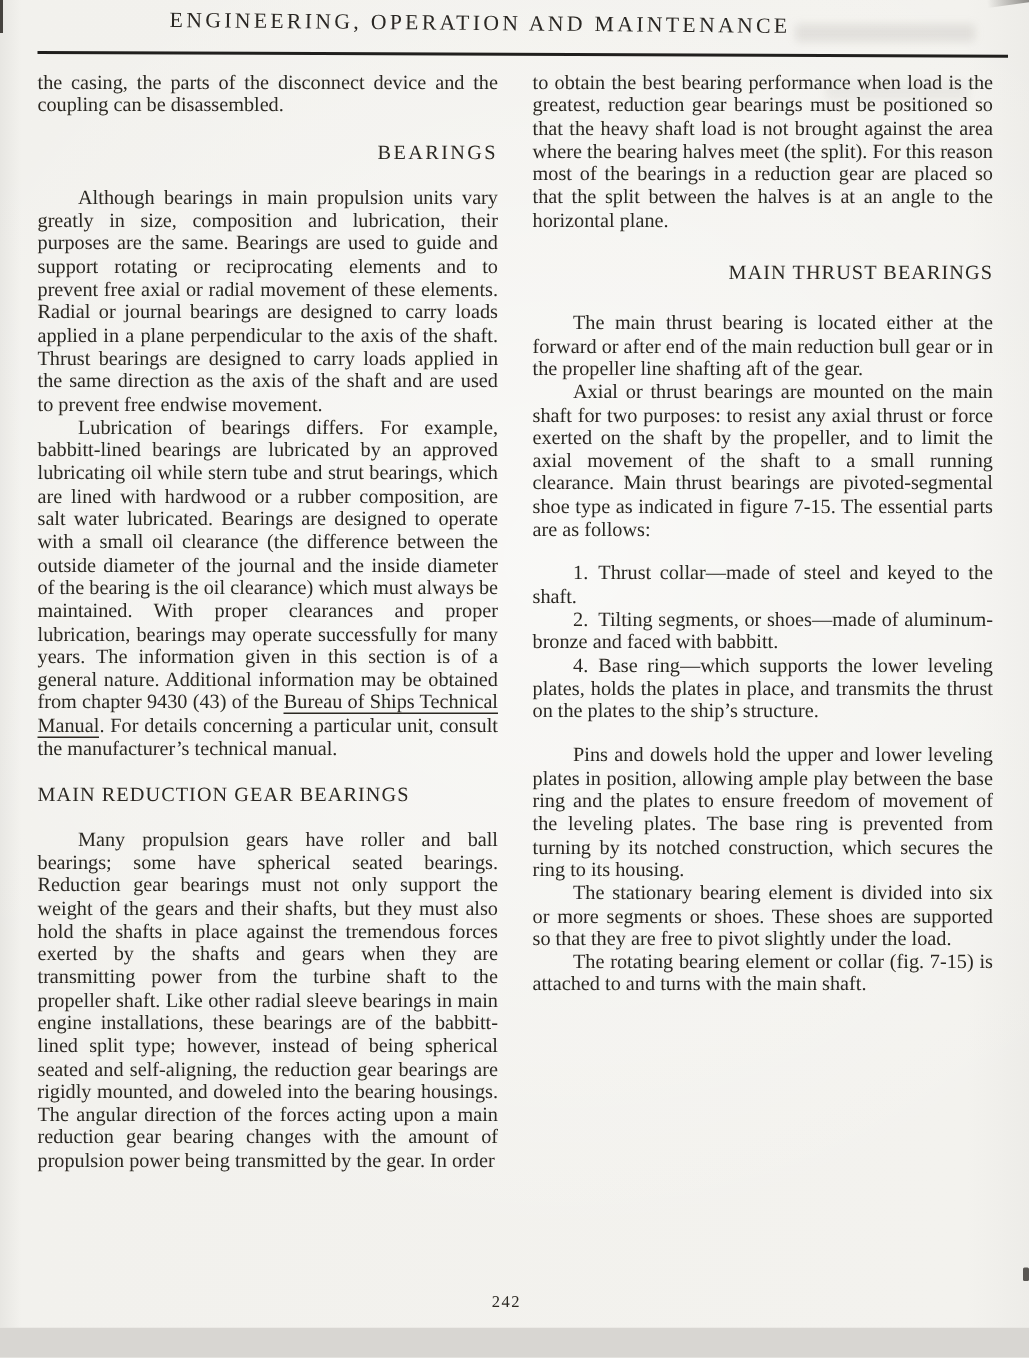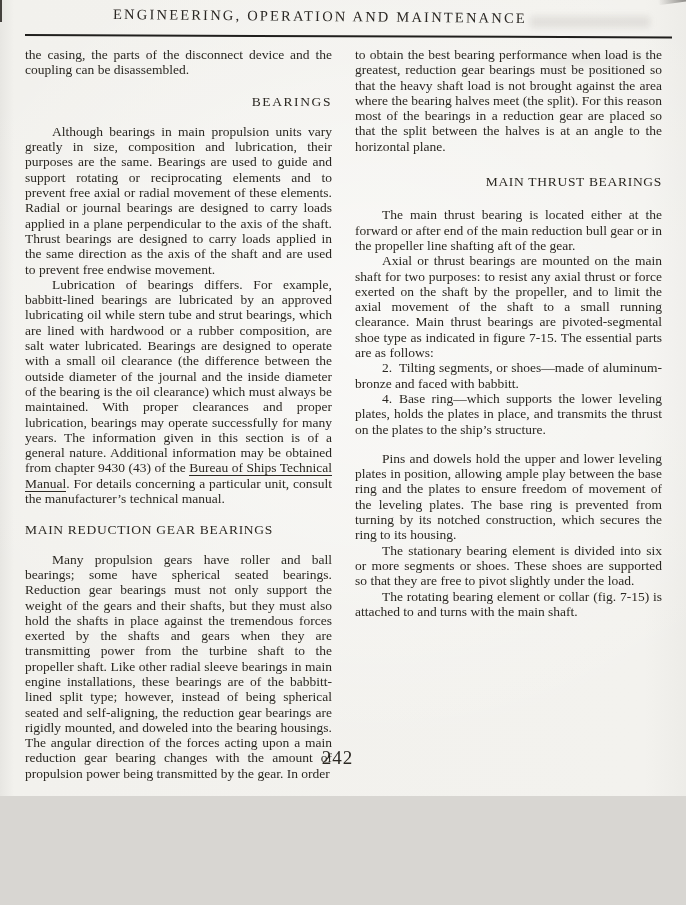--- a/index.html
+++ b/index.html
@@ -3,21 +3,21 @@
 <meta charset="utf-8">
 <style>
   html, body { margin: 0; padding: 0; }
   body {
     width: 686px; height: 905px;
     font-family: "Liberation Serif", "DejaVu Serif", serif;
     background: #d8d6d2;
   }
   .page {
     position: relative;
-    width: 686px; height: 796px;
+    width: 686px; height: 885px;
     overflow: hidden;
     color: #2b2822;
     background:
       radial-gradient(ellipse 90% 70% at 55% 42%, rgba(255,255,255,0.55), rgba(255,255,255,0) 75%),
       linear-gradient(90deg, #e7e6e2 0px, #f2f1ed 14px, #f3f2ee 94%, #edece8 100%),
       #f1f0ec;
   }
   
   .edge-line-left { position: absolute; left: 0; top: 0; width: 2px; height: 22px; background: #45423e; }
   .corner-tr { position: absolute; right: -6px; top: -2px; width: 34px; height: 5px; background: linear-gradient(to left, #7a7874, rgba(122,120,116,0)); transform: rotate(-8deg); }
@@ -50,22 +50,22 @@
   .col p.noindent { text-indent: 0; }
   h2 { font-size: 13.5px; font-weight: normal; margin: 0; }
   .center-head { text-align: right; letter-spacing: 1.6px; margin: 16px 0 15px; }
   .side-head { text-align: left; letter-spacing: 0.7px; margin: 16px 0 14px; }
   .side-head.thrust { margin: 20px 0 18px; text-align: right; }
   .gap-top { margin-top: 14px !important; }
   .underline { border-bottom: 1px solid #2b2822; }
 
   
   .page-number {
-    position: absolute; bottom: 27px; left: 25px; width: 625px;
-    text-align: center; font-size: 19px; letter-spacing: 1px;
+    position: absolute; bottom: 11px; left: 25px; width: 625px;
+    text-align: center; font-size: 11px; letter-spacing: 1px;
   }
 </style>
 </head>
 <body>
 
 <div class="page">
 
   <div class="edge-line-left"></div>
   <div class="corner-tr"></div>
   <div class="mark-right"></div>
@@ -92,20 +92,21 @@
     </section>
 
     <section class="col">
       <p class="noindent">to obtain the best bearing performance when load is the greatest, reduction gear bearings must be positioned so that the heavy shaft load is not brought against the area where the bearing halves meet (the split). For this reason most of the bearings in a reduction gear are placed so that the split between the halves is at an angle to the horizontal plane.</p>
 
       <h2 class="side-head thrust">MAIN THRUST BEARINGS</h2>
 
       <p>The main thrust bearing is located either at the forward or after end of the main reduction bull gear or in the propeller line shafting aft of the gear.</p>
       <p>Axial or thrust bearings are mounted on the main shaft for two purposes: to resist any axial thrust or force exerted on the shaft by the propeller, and to limit the axial movement of the shaft to a small running clearance. Main thrust bearings are pivoted-segmental shoe type as indicated in figure 7-15. The essential parts are as follows:</p>
 
+      <p class="gap-top">1. Thrust collar—made of steel and keyed to the shaft.</p>
       <p>2. Tilting segments, or shoes—made of aluminum-bronze and faced with babbitt.</p>
       <p>4. Base ring—which supports the lower leveling plates, holds the plates in place, and transmits the thrust on the plates to the ship’s structure.</p>
 
       <p class="gap-top">Pins and dowels hold the upper and lower leveling plates in position, allowing ample play between the base ring and the plates to ensure freedom of movement of the leveling plates. The base ring is prevented from turning by its notched construction, which secures the ring to its housing.</p>
       <p>The stationary bearing element is divided into six or more segments or shoes. These shoes are supported so that they are free to pivot slightly under the load.</p>
       <p>The rotating bearing element or collar (fig. 7-15) is attached to and turns with the main shaft.</p>
     </section>
 
   </main>
 

